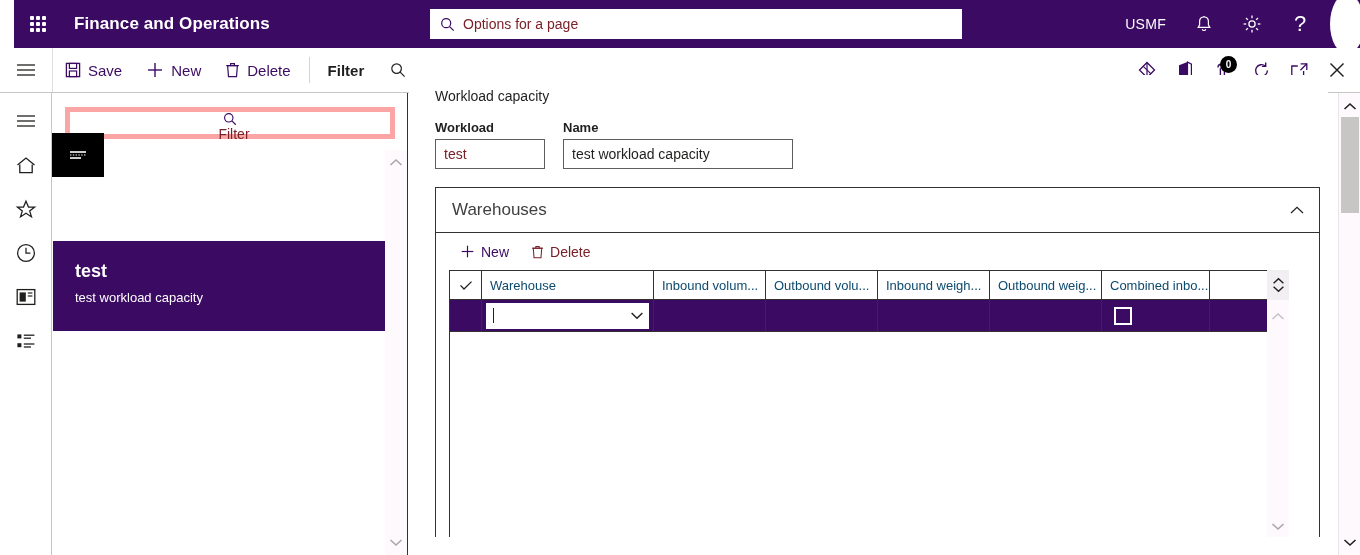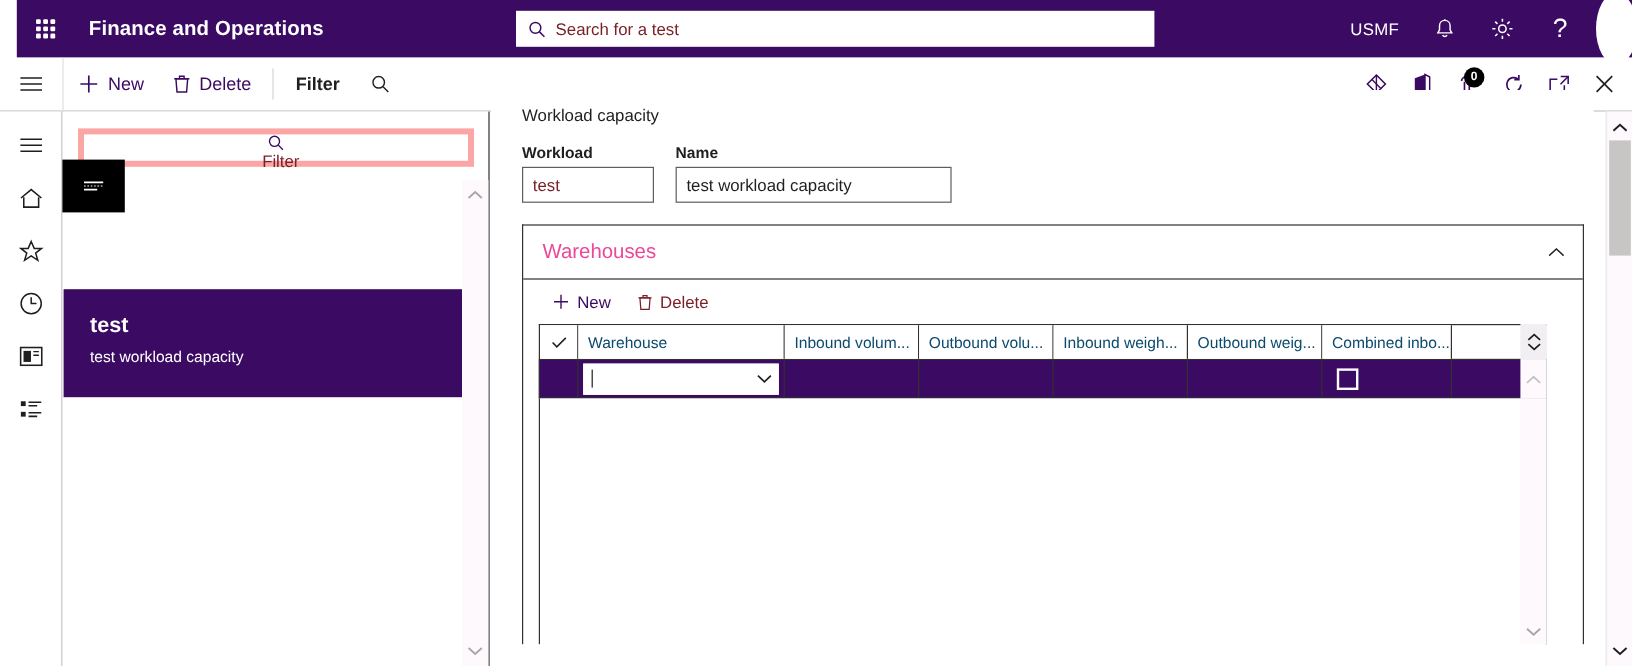--- a/index.html
+++ b/index.html
@@ -144,21 +144,21 @@
 
   
   .fasttab {
     position: absolute; left: 26px; top: 112px; width: 885px; height: 350px;
     border: 1px solid #323130; border-bottom: none; background: #ffffff;
   }
   .ft-header {
     height: 45px; border-bottom: 1px solid #323130; display: flex; align-items: center;
     padding: 0 14px 0 16px; cursor: pointer;
   }
-  .ft-title { font-size: 17px; color: #ec4899; flex: 1; }
+  .ft-title { font-size: 17px; color: #404040; flex: 1; }
   .ft-toolbar { height: 37px; display: flex; align-items: center; padding: 0 0 0 14px; gap: 2px; }
   .ft-btn {
     display: flex; align-items: center; gap: 6px; color: #3B0A63; font-size: 14px;
     padding: 0 10px; height: 30px; cursor: pointer; white-space: nowrap;
   }
   .ft-btn.red { color: #7a2029; }
 
   
   .grid { position: absolute; left: 13px; top: 82px; right: 30px; bottom: 0; }
   .grid-head { display: flex; height: 30px; border: 1px solid #323130; border-right: none; }
@@ -240,21 +240,21 @@
     </div>
     <div class="app-title">Finance and Operations</div>
 
     <div class="search-box">
       <span class="mag">
         <svg width="15" height="15" viewBox="0 0 16 16">
           <circle cx="6.6" cy="6.6" r="4.8" fill="none" stroke="#3B0A63" stroke-width="1.3"></circle>
           <line x1="10.2" y1="10.2" x2="14.6" y2="14.6" stroke="#3B0A63" stroke-width="1.3"></line>
         </svg>
       </span>
-      <span class="ph">Search for a test</span>
+      <span class="ph">Options for a page</span>
     </div>
 
     <div class="hdr-right">
       <div class="company">USMF</div>
       <div class="hdr-icon">
         <span>
           <svg width="18" height="19" viewBox="0 0 18 19">
             <path d="M9 2c-2.6 0-4.4 1.9-4.4 4.4v3.4L3.2 12.4h11.6l-1.4-2.6V6.4C13.4 3.9 11.6 2 9 2z" fill="none" stroke="#fff" stroke-width="1.2"></path>
             <path d="M7.2 14.2a1.9 1.9 0 003.6 0" fill="none" stroke="#fff" stroke-width="1.2"></path>
             <line x1="9" y1="1" x2="9" y2="2" stroke="#fff" stroke-width="1.2"></line>
@@ -292,20 +292,30 @@
           <g stroke="#201f1e" stroke-width="1.3">
             <line x1="1" y1="2" x2="19" y2="2"></line>
               <line x1="1" y1="7" x2="19" y2="7"></line>
               <line x1="1" y1="12" x2="19" y2="12"></line>
           </g>
         </svg>
       </span>
     </div>
     <div class="cmd-sep"></div>
 
+    <div class="cmd-btn">
+      <span>
+        <svg width="16" height="16" viewBox="0 0 16 16">
+          <rect x="1.4" y="1.4" width="13.2" height="13.2" fill="none" stroke="#3B0A63" stroke-width="1.3"></rect>
+          <rect x="4.4" y="1.4" width="7.2" height="5" fill="none" stroke="#3B0A63" stroke-width="1.2"></rect>
+          <rect x="4.4" y="9" width="7.2" height="5.6" fill="none" stroke="#3B0A63" stroke-width="1.2"></rect>
+        </svg>
+      </span>
+      <span>Save</span>
+    </div>
 
     <div class="cmd-btn">
       <span>
         <svg width="18" height="18" viewBox="0 0 18 18">
           <g stroke="#3B0A63" stroke-width="1.4">
             <line x1="9" y1="2" x2="9" y2="16"></line>
               <line x1="2" y1="9" x2="16" y2="9"></line>
           </g>
         </svg>
       </span>

